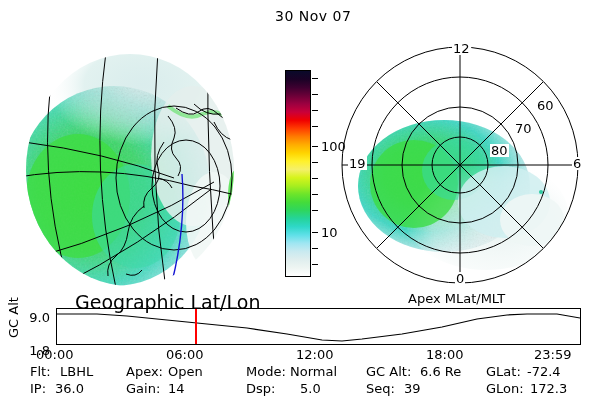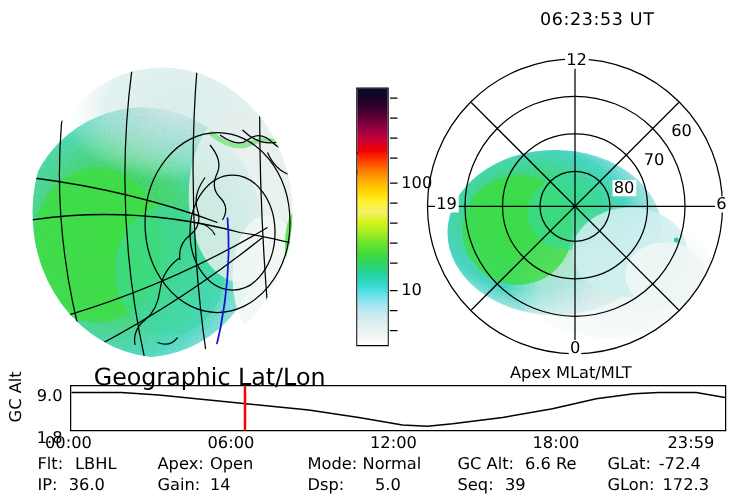--- a/index.html
+++ b/index.html
@@ -50,21 +50,21 @@
   
   #footer{left:0;top:364px;width:600px;height:36px;font-size:13px;}
   .f-cell{position:absolute;white-space:nowrap;}
   .f-r0{top:0;}
   .f-r1{top:17px;}
 </style>
 </head>
 <body>
 
 <div id="header" class="abs">
-  <span id="htime" class="h-item">06:23:53 UT</span>
+  <span id="hdate" class="h-item">30 Nov 07</span>
 </div>
 
 <div id="geo-panel" class="abs">
   <svg width="252" height="248" viewBox="0 0 252 248">
     <defs>
       <clipPath id="globeClip">
           <ellipse cx="112" cy="124" rx="104" ry="116"></ellipse>
         </clipPath>
       <radialGradient id="auroraA" cx="38%" cy="52%" r="62%">
         <stop offset="0%" stop-color="#35dc4a"></stop>

